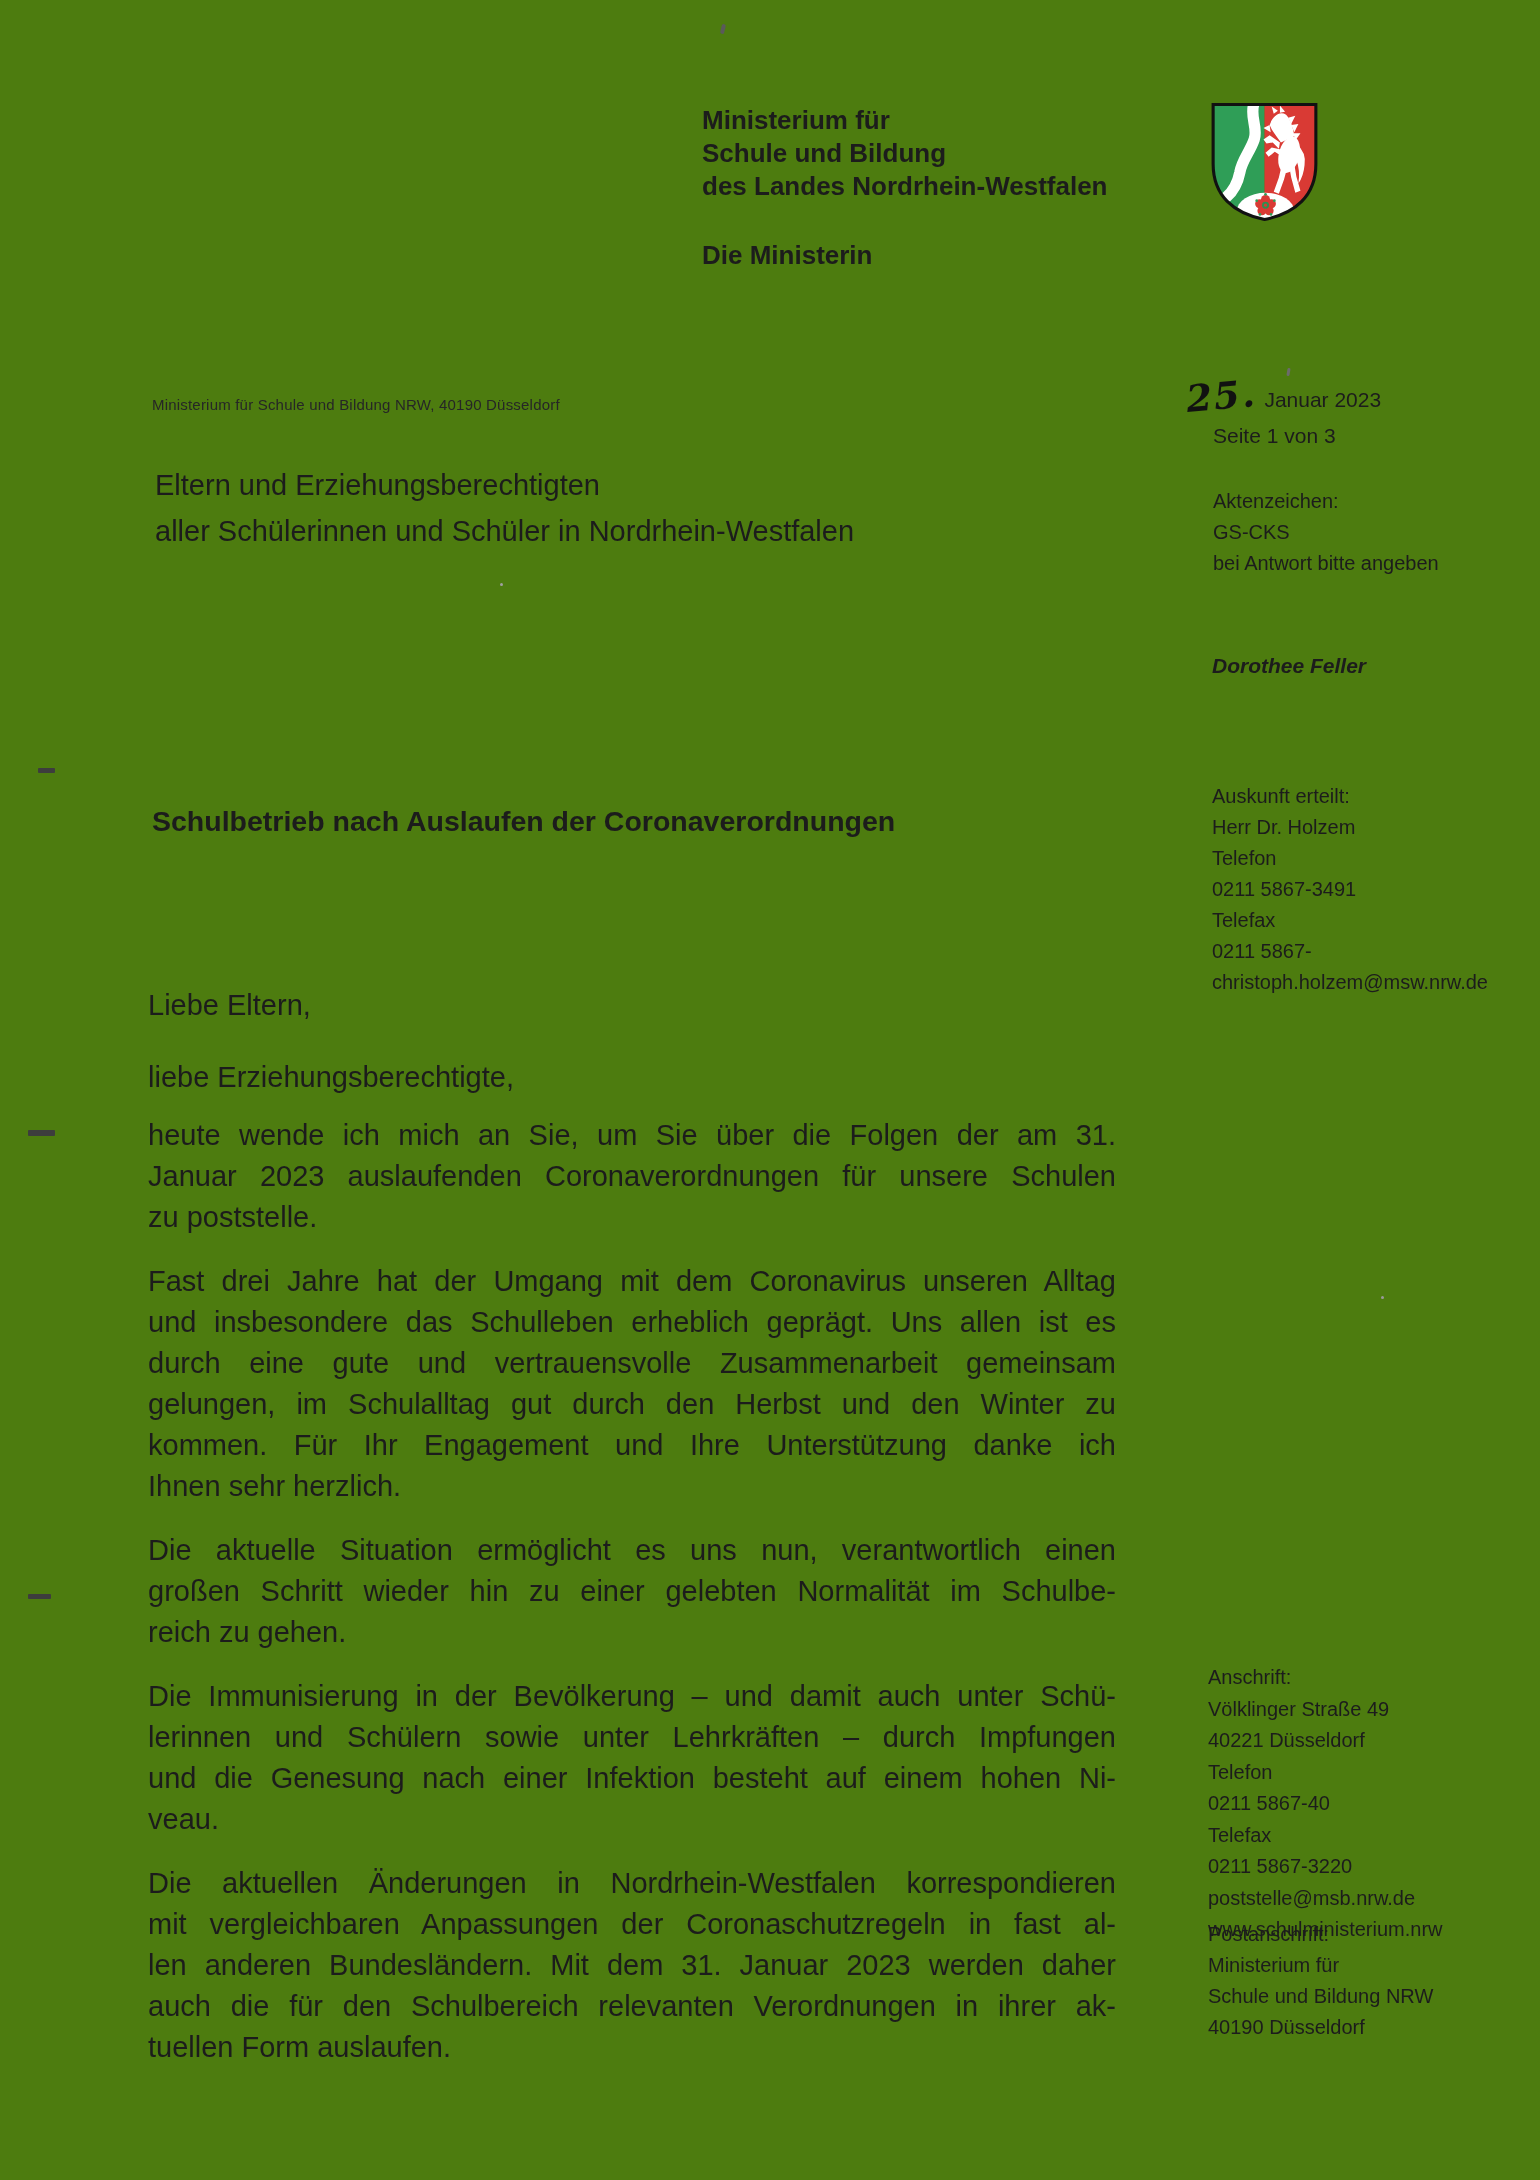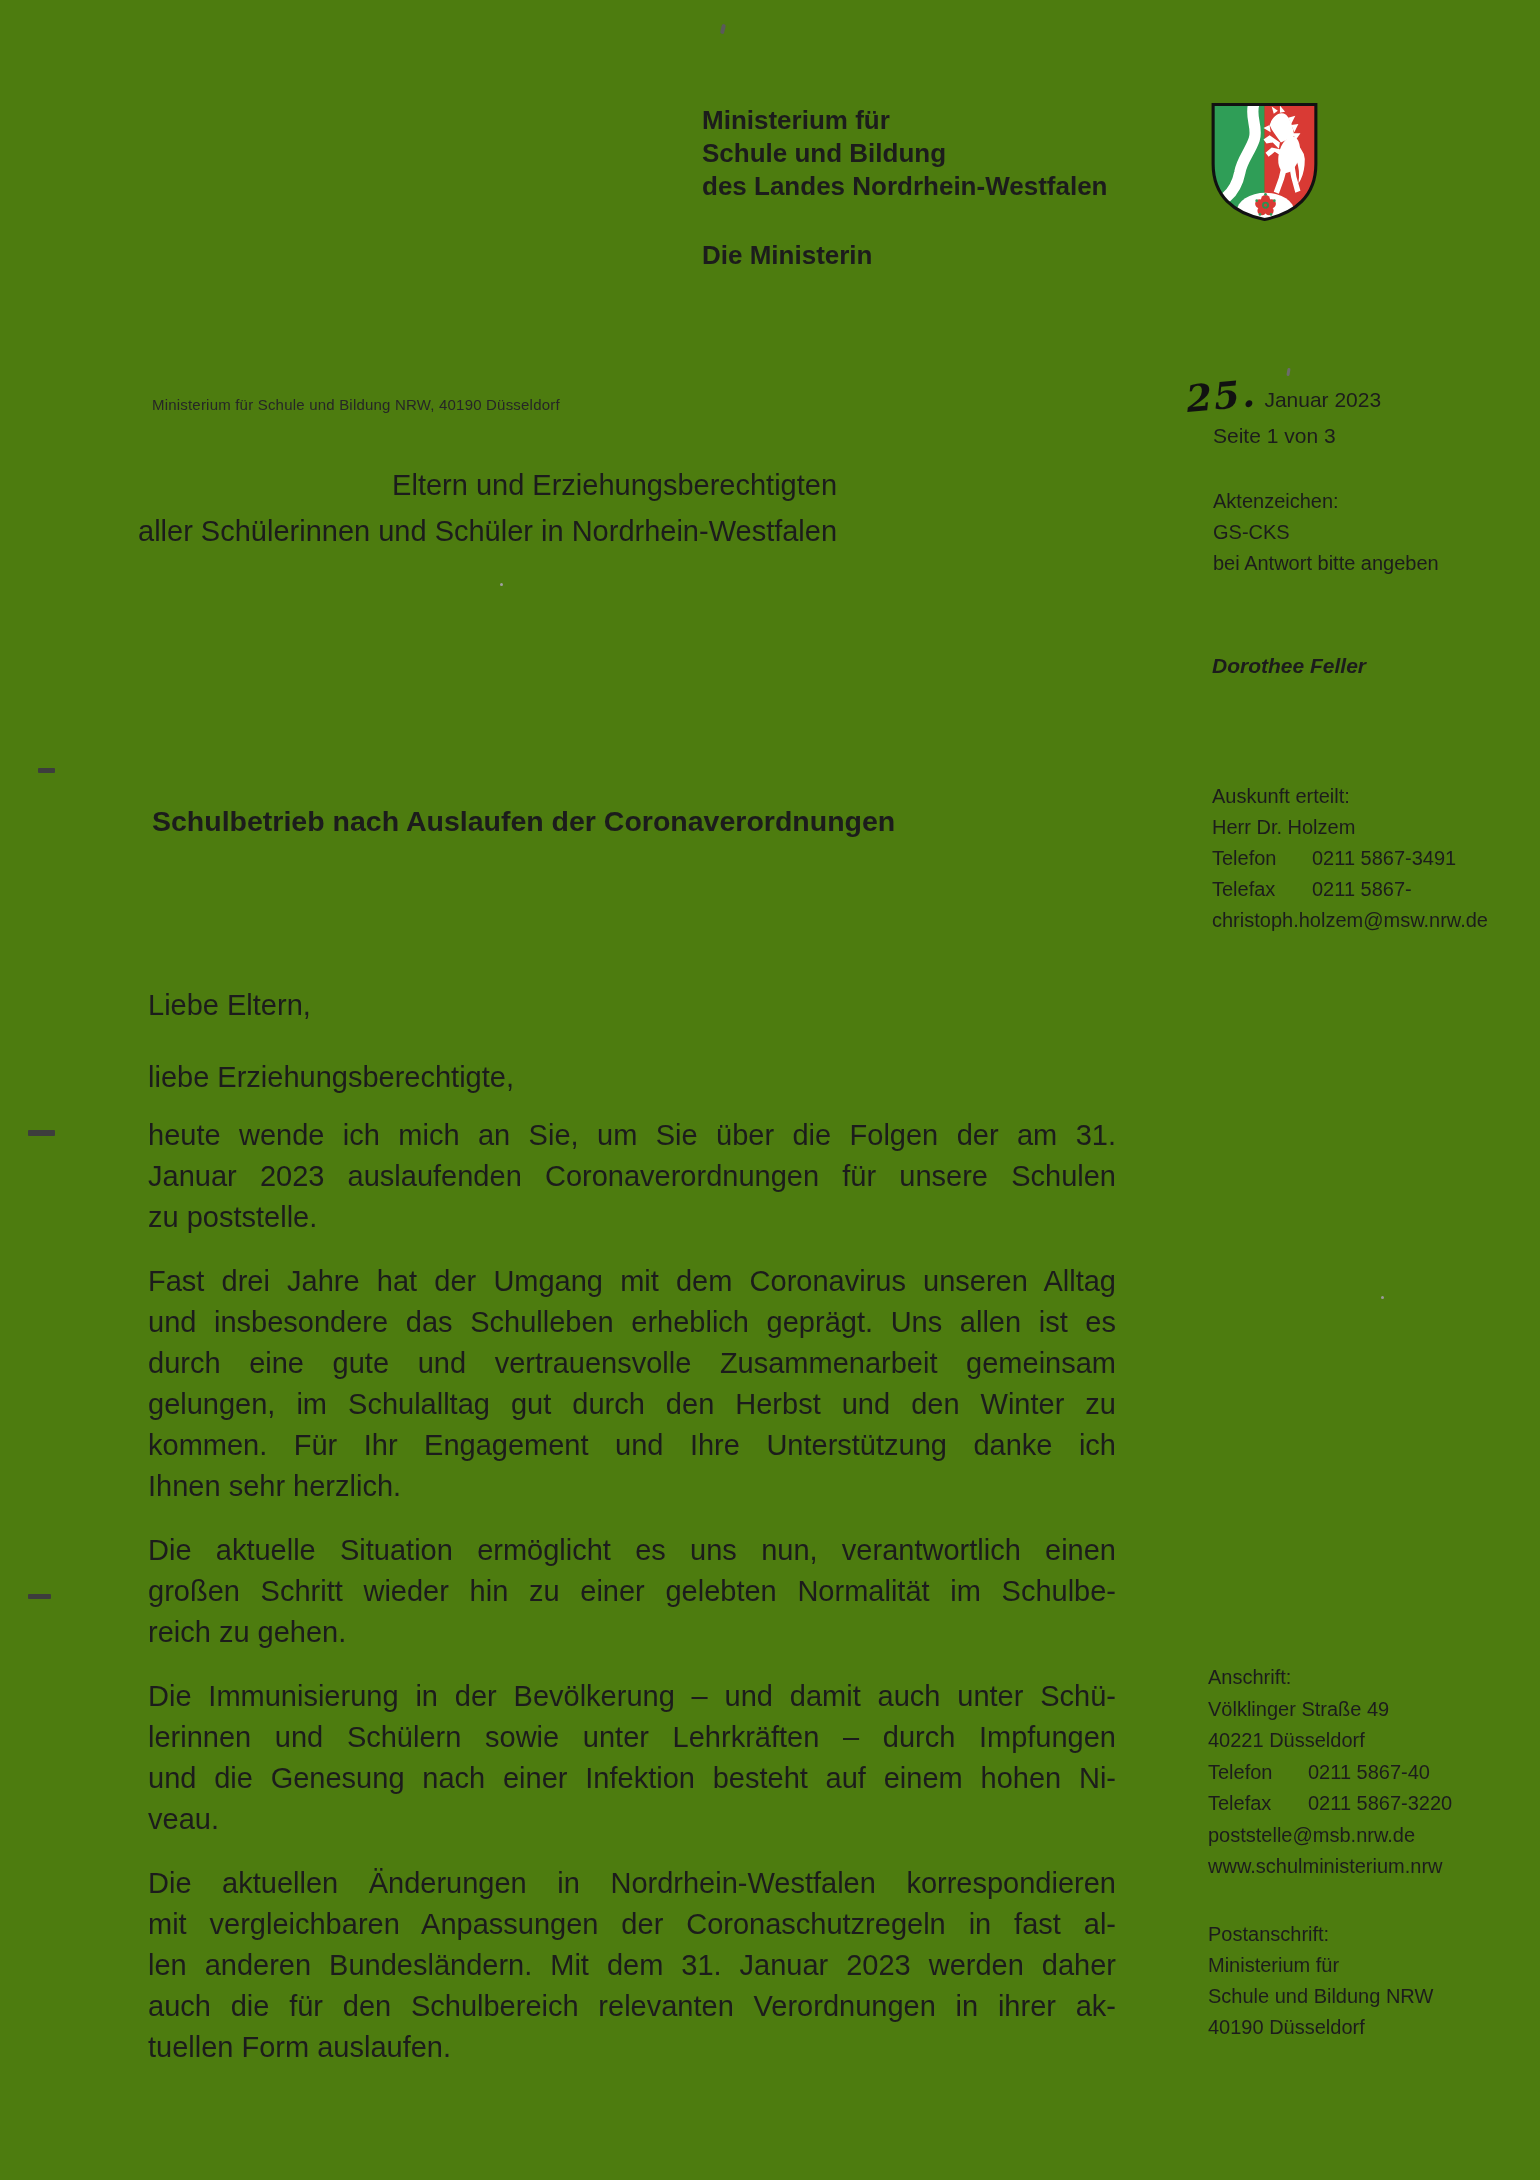--- a/index.html
+++ b/index.html
@@ -12,33 +12,33 @@
     font-family:"Liberation Sans", sans-serif;
     color:#1c1c1c;
     overflow:hidden;
   }
   
   .letterhead{position:absolute;left:702px;top:104px;font-size:26px;font-weight:bold;line-height:33px;}
   .letterhead .role{margin-top:36px;}
   .coa{position:absolute;left:1208px;top:100px;width:113px;height:124px;}
   
   .sender-line{position:absolute;left:152px;top:396px;font-size:15px;color:#262626;letter-spacing:.2px;}
-  .recipient{position:absolute;left:138px;top:463px;font-size:29px;line-height:45.5px;text-align:right;}
+  .recipient{position:absolute;left:155px;top:463px;font-size:29px;line-height:45.5px;}
   
   .date-row{position:absolute;left:1186px;top:372px;display:flex;align-items:baseline;gap:8px;font-size:21px;}
   .handwritten{
     font-family:"DejaVu Serif", serif;font-style:italic;font-weight:bold;
     font-size:37px;display:inline-block;transform:rotate(-5deg) translateY(2px);
     letter-spacing:2px;color:#111;
   }
   .page-line{position:absolute;left:1213px;top:424px;font-size:21px;}
   .ref-block{position:absolute;left:1213px;top:486px;font-size:20px;line-height:31px;}
   .minister{position:absolute;left:1212px;top:654px;font-size:21px;font-weight:bold;font-style:italic;}
   .contact-block{position:absolute;left:1212px;top:781px;font-size:20px;line-height:31px;}
-  .lblrow{display:flex;}
+  .lblrow{display:flex;flex-direction:column;}
   .lblrow .lbl{width:100px;flex:0 0 auto;}
   
   .subject{position:absolute;left:152px;top:805px;font-size:28.5px;font-weight:bold;}
   .body-col{position:absolute;left:148px;top:985px;width:968px;font-size:29px;line-height:41px;}
   .sal2{margin-top:31px;}
   .paras .para{margin-top:23px;}
   .paras .para:first-child{margin-top:17px;}
   .bline{text-align:justify;text-align-last:justify;}
   .bline.lastline{text-align:left;text-align-last:auto;}
   

